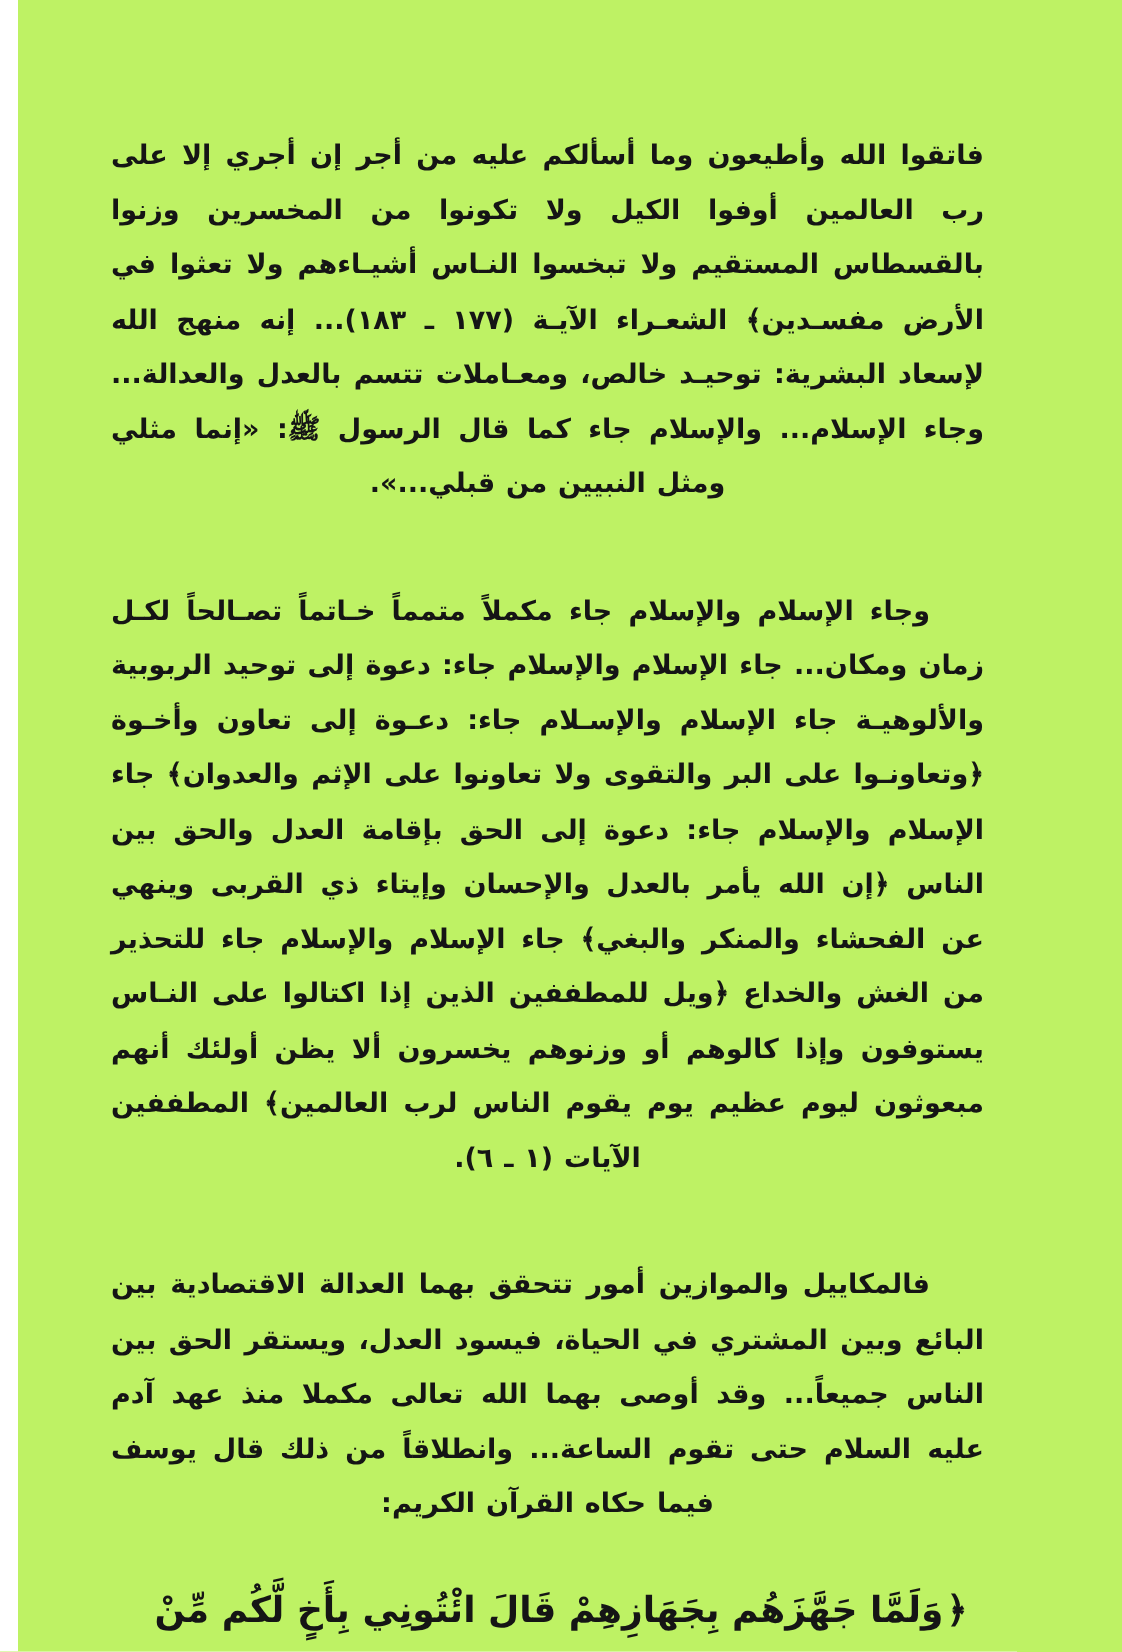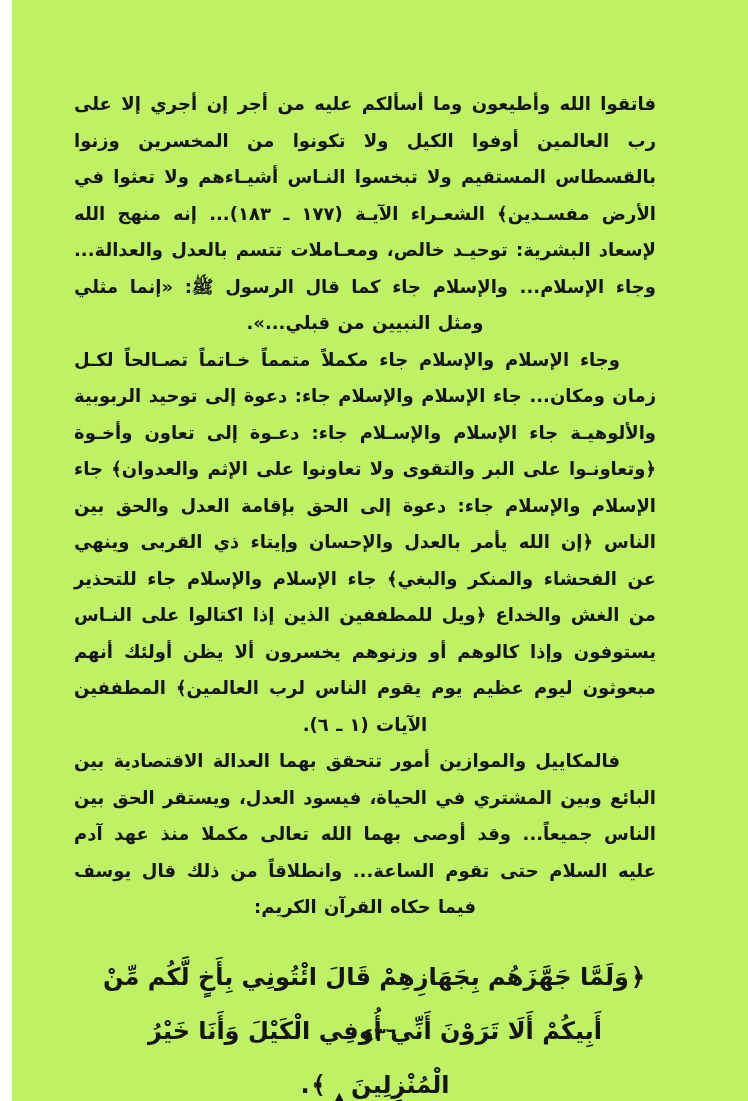--- a/index.html
+++ b/index.html
@@ -23,21 +23,21 @@
   }
   .para {
     margin: 0;
     font-size: 18px;
     font-weight: 700;
     line-height: 36.5px;
     text-align: justify;
     text-align-last: center;
     word-spacing: 1px;
   }
-  .para.indent { text-indent: 36px; }
+  .para.indent { text-indent: 36px; margin-top: 48px; }
   .verse-block {
     margin: 24px 6px 0 26px;
     font-size: 24px;
     font-weight: 700;
     line-height: 54px;
     text-align: center;
   }
   .verse-block .bracket { margin: 0 2px; }
   .ayah-mark {
     display: inline-flex;
@@ -75,17 +75,14 @@
 
     <div class="verse-block">
       <span class="bracket">﴿</span><span>وَلَمَّا جَهَّزَهُم بِجَهَازِهِمْ قَالَ ائْتُونِي بِأَخٍ لَّكُم مِّنْ أَبِيكُمْ أَلَا تَرَوْنَ أَنِّي أُوفِي الْكَيْلَ وَأَنَا خَيْرُ الْمُنْزِلِينَ</span><span class="ayah-mark">
           <span class="tri">▲</span>
           <span class="num">٥٩</span>
         </span><span class="bracket">﴾</span><span>.</span>
     </div>
 
   </main>
 
-  <footer class="page-footer">
-    <span class="page-number">٤٣٦</span>
-  </footer>
 
 </div>
 
 </body></html>

